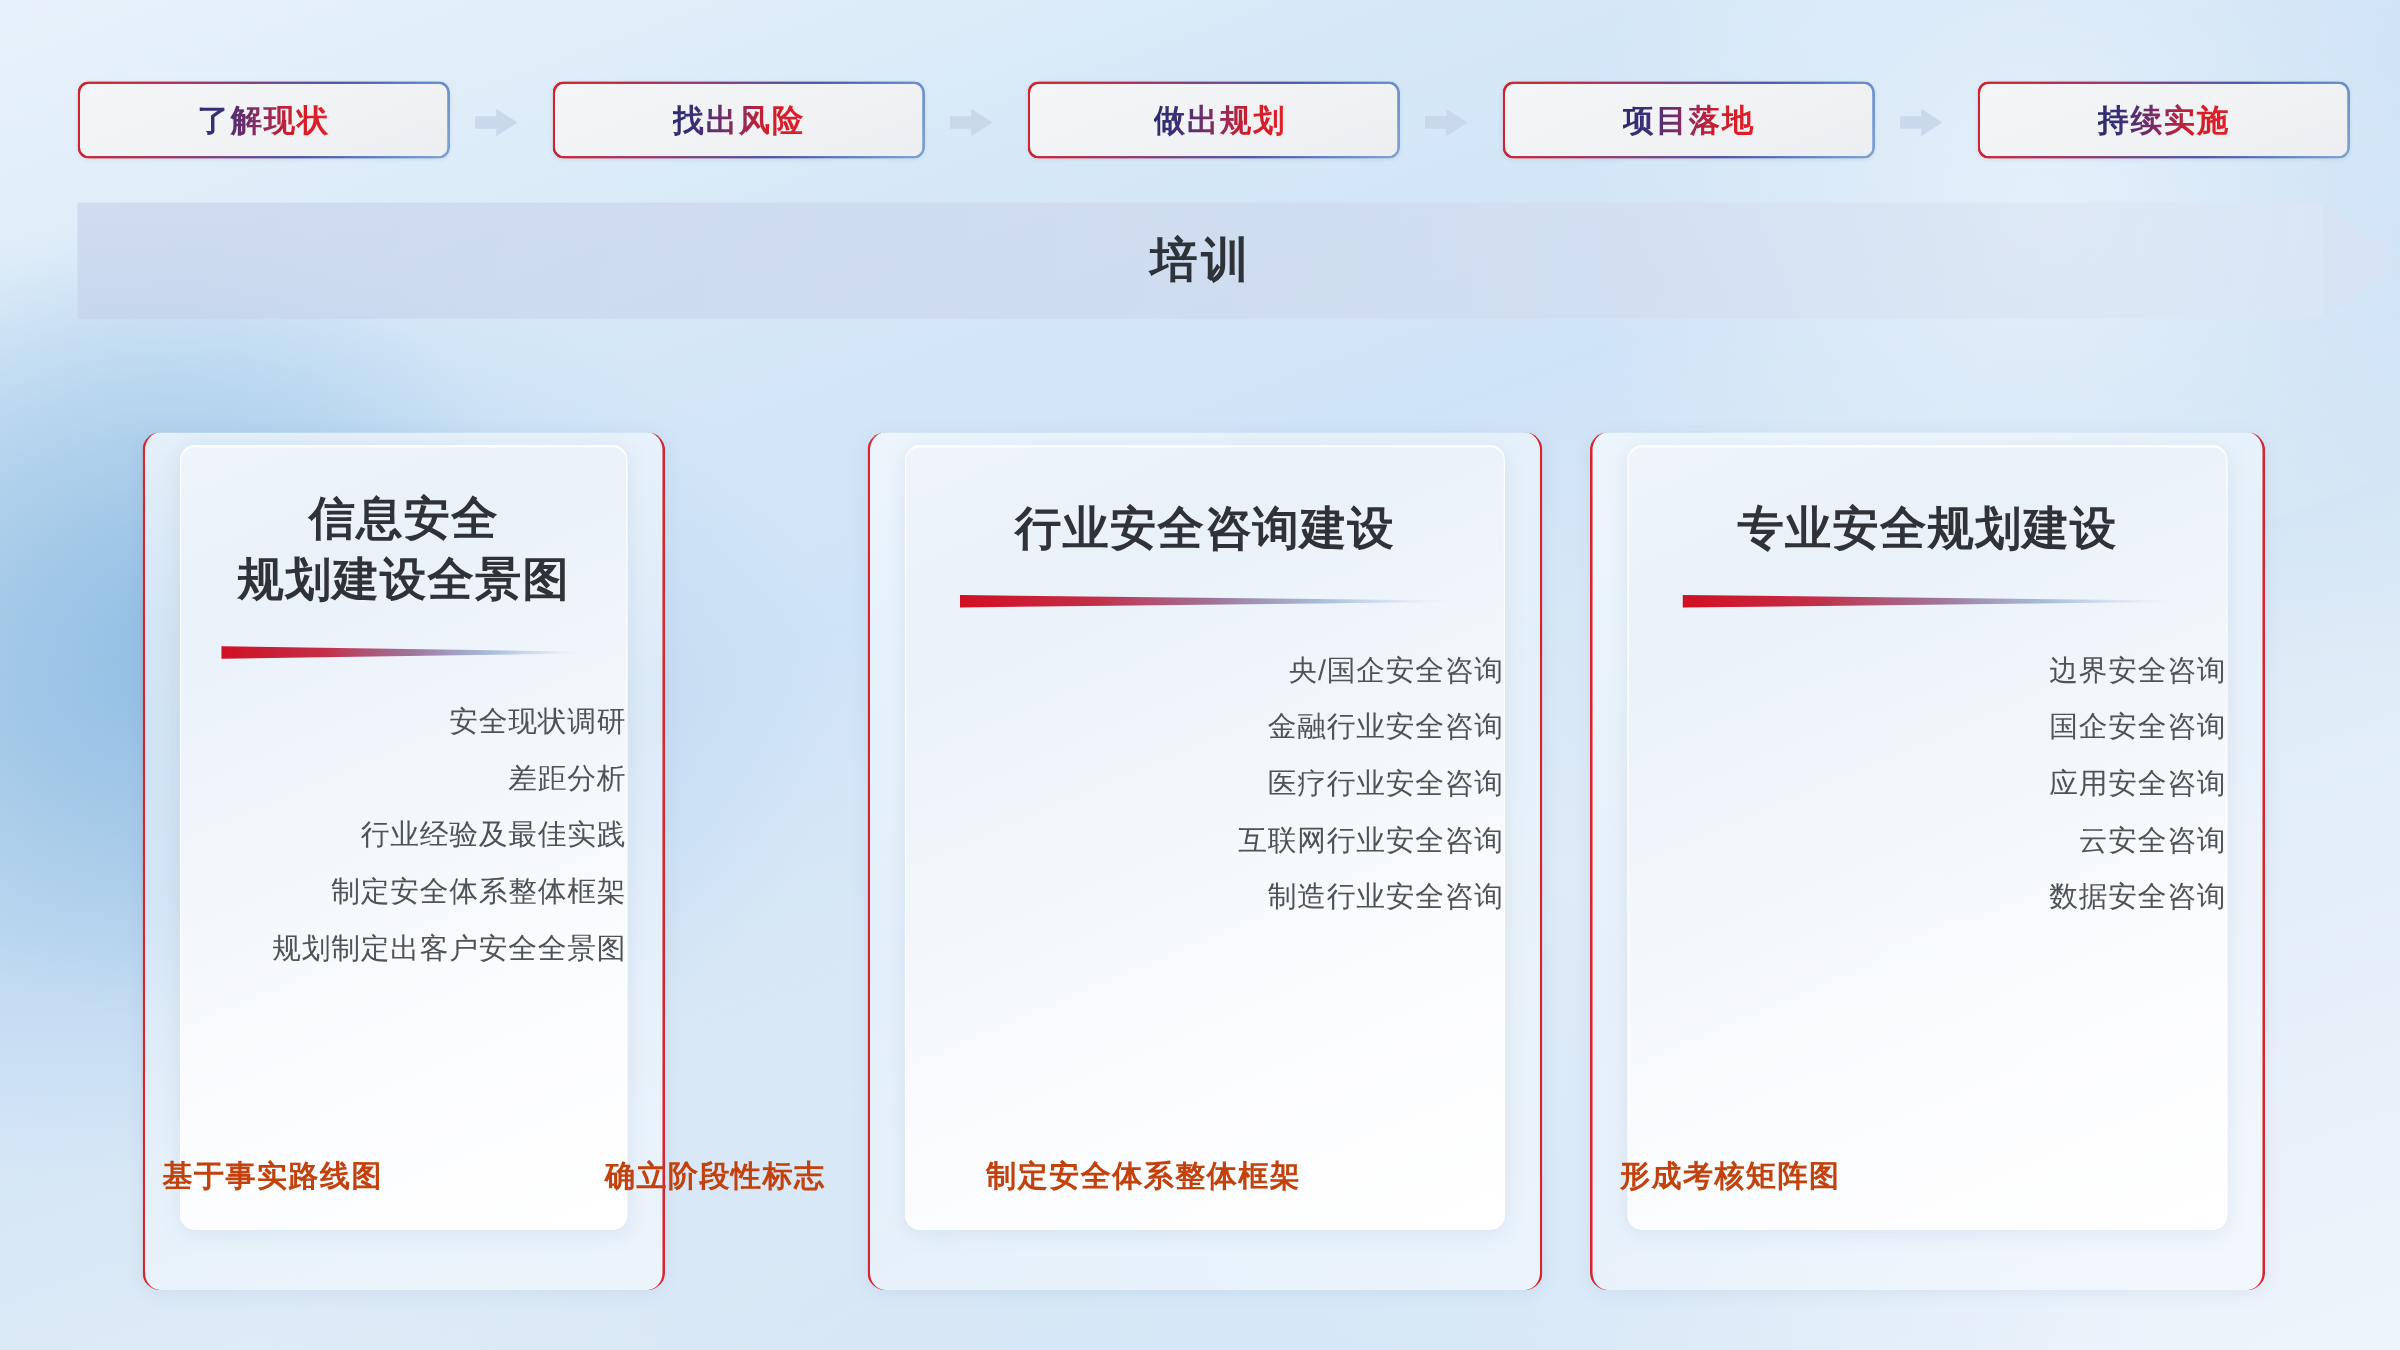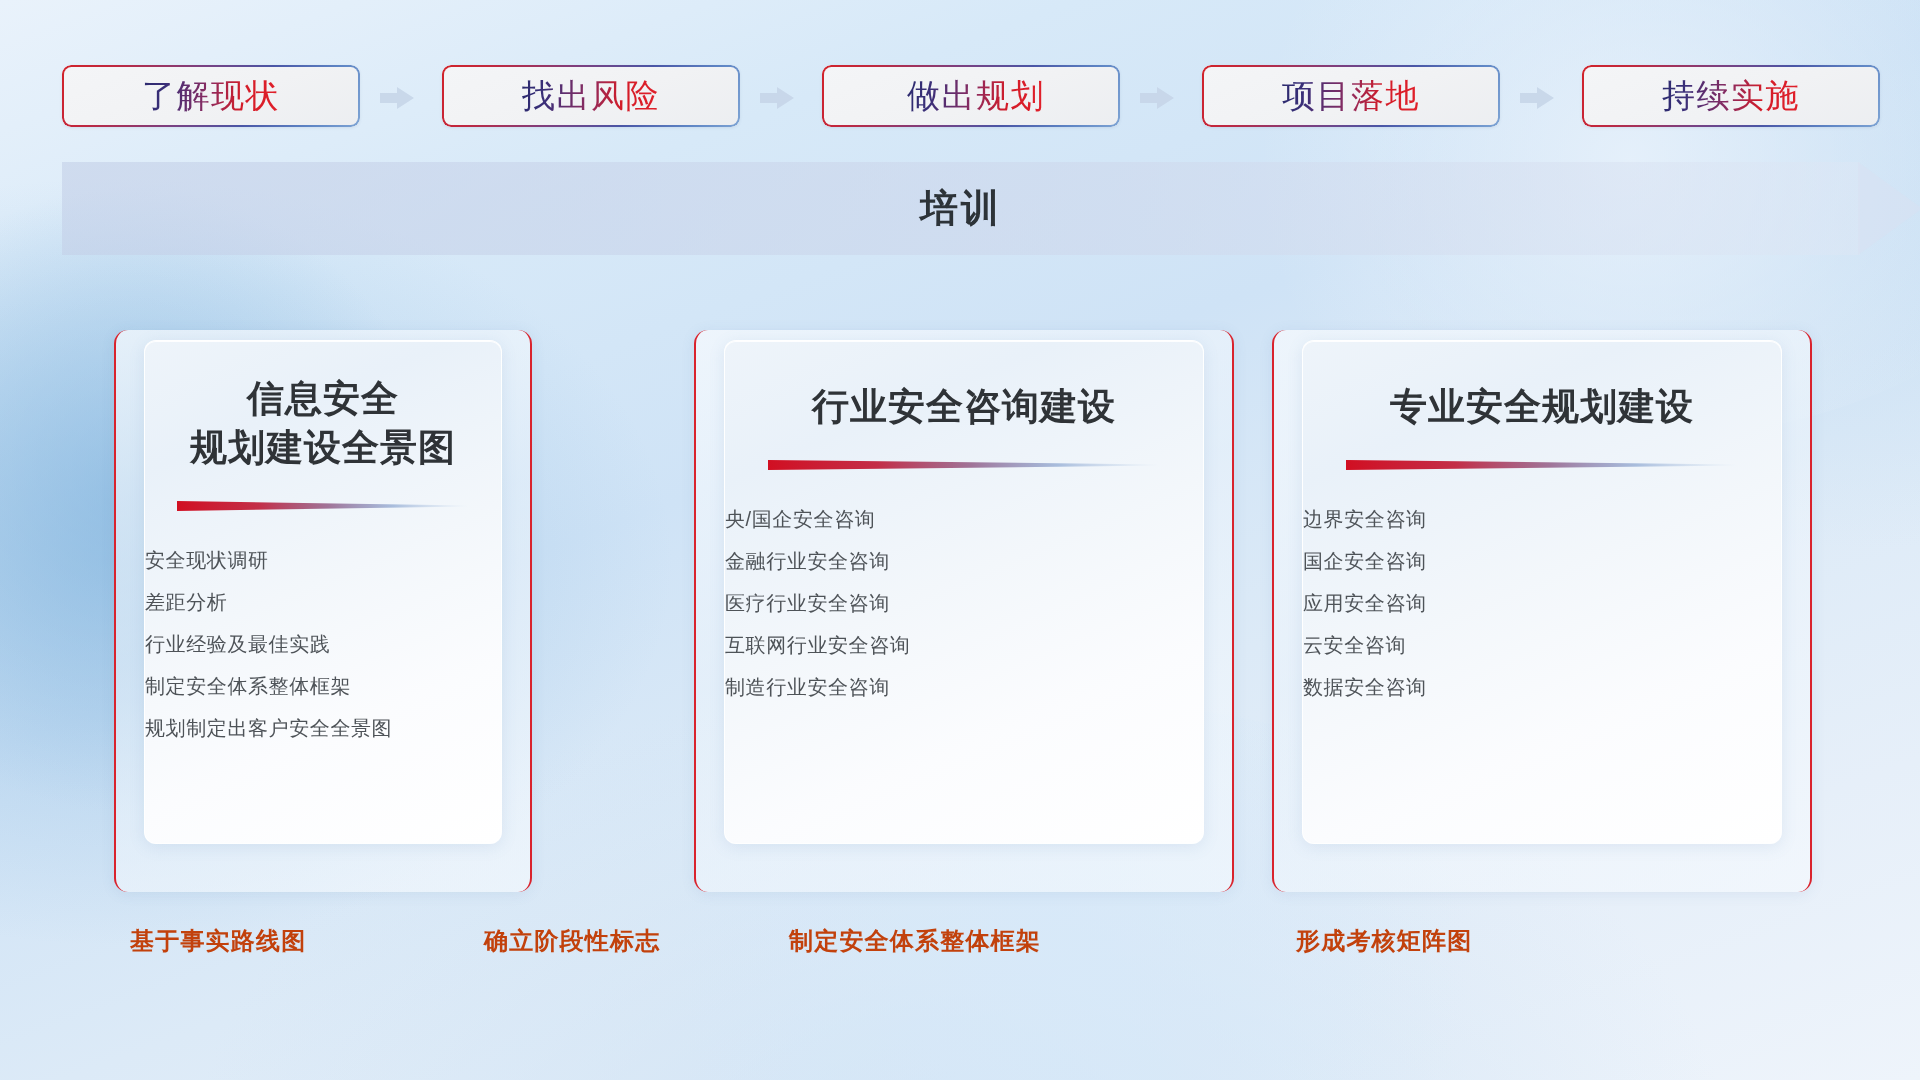--- a/index.html
+++ b/index.html
@@ -32,21 +32,21 @@
     box-shadow:0 1px 3px rgba(60,90,130,0.10);
   }
   .pill::before{
     content:""; position:absolute; inset:0; border-radius:9px; padding:1.6px;
     background:linear-gradient(118deg,#d2232a 0%, #c0273f 16%, #7b3f80 42%, #4a56a6 64%, #5d84c4 84%, #7ea4d4 100%);
     -webkit-mask:linear-gradient(#000 0 0) content-box, linear-gradient(#000 0 0);
     -webkit-mask-composite:xor; mask-composite:exclude; pointer-events:none;
   }
   .pill-label{
     position:relative; z-index:2;
-    font-size:33px; font-weight:400; letter-spacing:1.5px;
+    font-size:25px; font-weight:700; letter-spacing:1.5px;
     background:linear-gradient(95deg,#2b2a6e 0%, #3b2f79 18%, #8b2b60 48%, #d31c28 72%, #e2202a 100%);
     -webkit-background-clip:text; background-clip:text; color:transparent;
     white-space:nowrap;
   }
   .pill-arrow{
     position:absolute; top:22px; width:34px; height:22px;
     color:#c6d5e8; opacity:.85;
   }
   .pill-arrow svg{ width:100%; height:100%; display:block; }
 
@@ -65,21 +65,21 @@
   }
   #banner-title{
     position:absolute; left:0; top:0; width:1798px; height:93px;
     display:flex; align-items:center; justify-content:center;
     font-size:38px; font-weight:700; color:#2d3338; letter-spacing:3px;
   }
 
   
   #cards { position:absolute; left:0; top:330px; width:1920px; height:560px; }
   .card-outer{
-    position:absolute; top:0; height:562px; border-radius:14px;
+    position:absolute; top:16px; height:686px; border-radius:14px;
     background:linear-gradient(155deg, rgba(248,251,254,0.72) 0%, rgba(238,245,252,0.55) 45%, rgba(246,250,254,0.62) 100%);
     border-left:2px solid #d9232d; border-right:2px solid #d9232d;
     box-shadow:0 2px 14px rgba(80,120,170,0.10);
   }
   .card-inner{
     position:absolute; left:28px; top:10px; bottom:48px; right:28px;
     border-radius:12px;
     background:linear-gradient(157deg,#eef4fa 0%, #e9f1f9 20%, #f3f7fb 48%, #fbfcfe 72%, #ffffff 100%);
     border:1px solid rgba(255,255,255,0.95);
     box-shadow:0 3px 16px rgba(95,135,180,0.13), inset 0 1px 0 rgba(255,255,255,0.9);
@@ -89,21 +89,21 @@
   .card-title{
     margin-top:42px; text-align:center;
     font-size:37px; font-weight:700; color:#2f3337; line-height:1.32;
     letter-spacing:1px; white-space:pre-line;
   }
   .card-title.two-line{ margin-top:34px; }
   .divider{ margin-top:26px; width:82%; height:14px; }
   .divider svg{ width:100%; height:100%; display:block; }
   .card-list{ margin-top:26px; width:100%; }
   .card-list .li{
-    text-align:left; font-size:20px; color:#4e5358; line-height:1.1;
+    text-align:right; font-size:23px; color:#4e5358; line-height:1.1;
     padding:10px 0; letter-spacing:.6px;
   }
 
   
   #bottom-labels{ position:absolute; left:0; top:925px; width:1920px; height:44px; }
   .blabel{
     position:absolute; top:0; font-size:24px; font-weight:700;
     color:#c2410c; letter-spacing:1.2px; white-space:nowrap;
   }
 </style>

